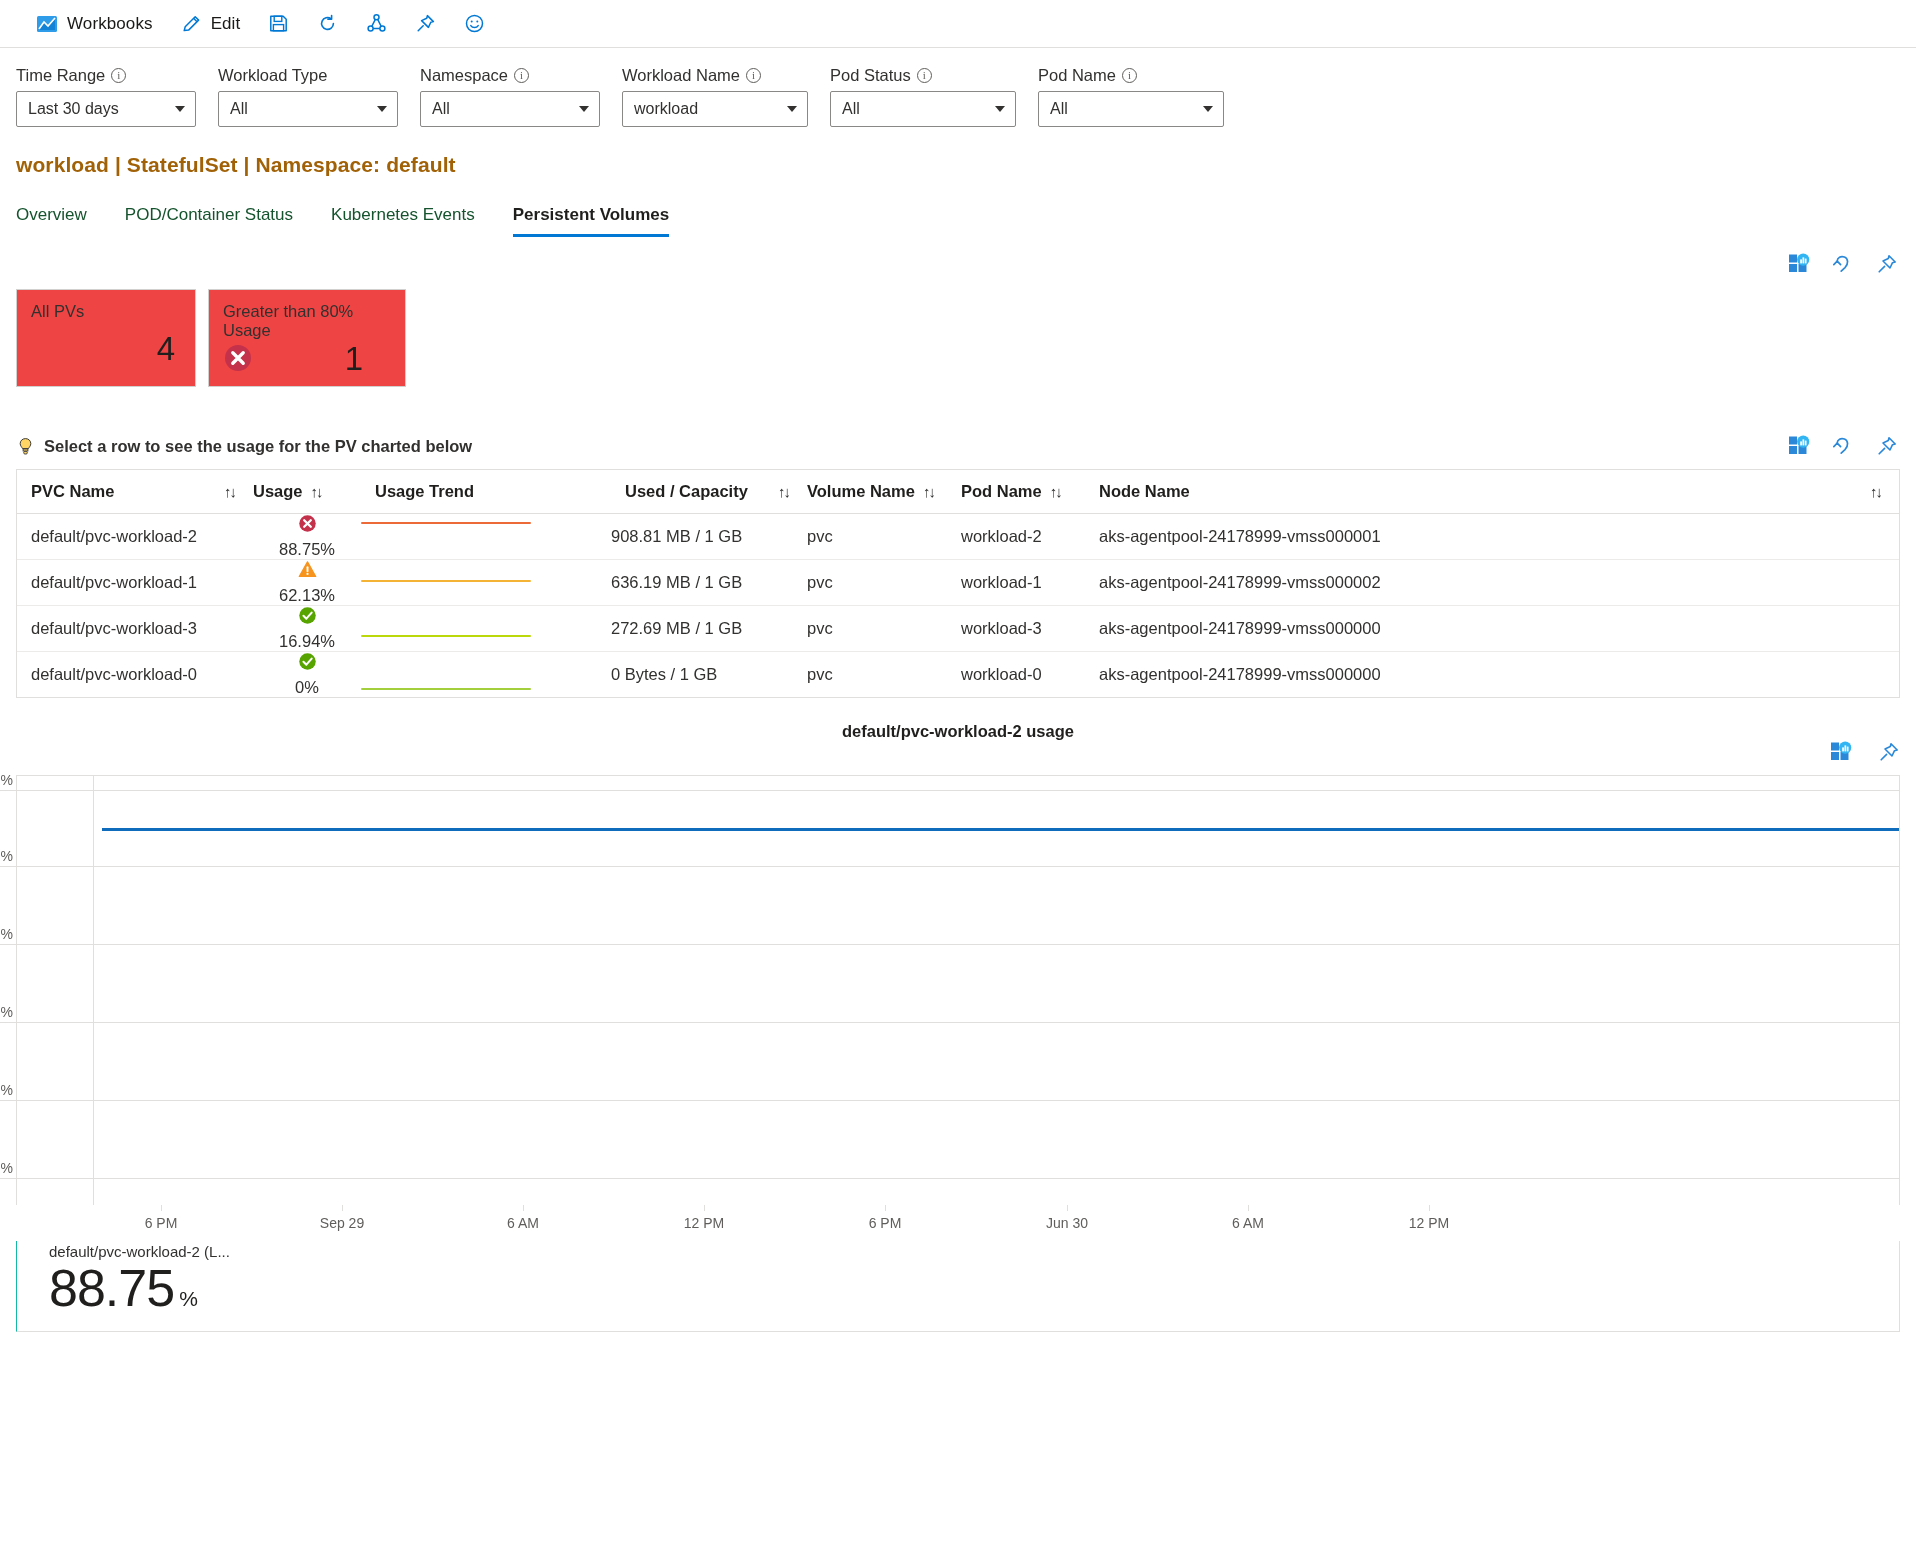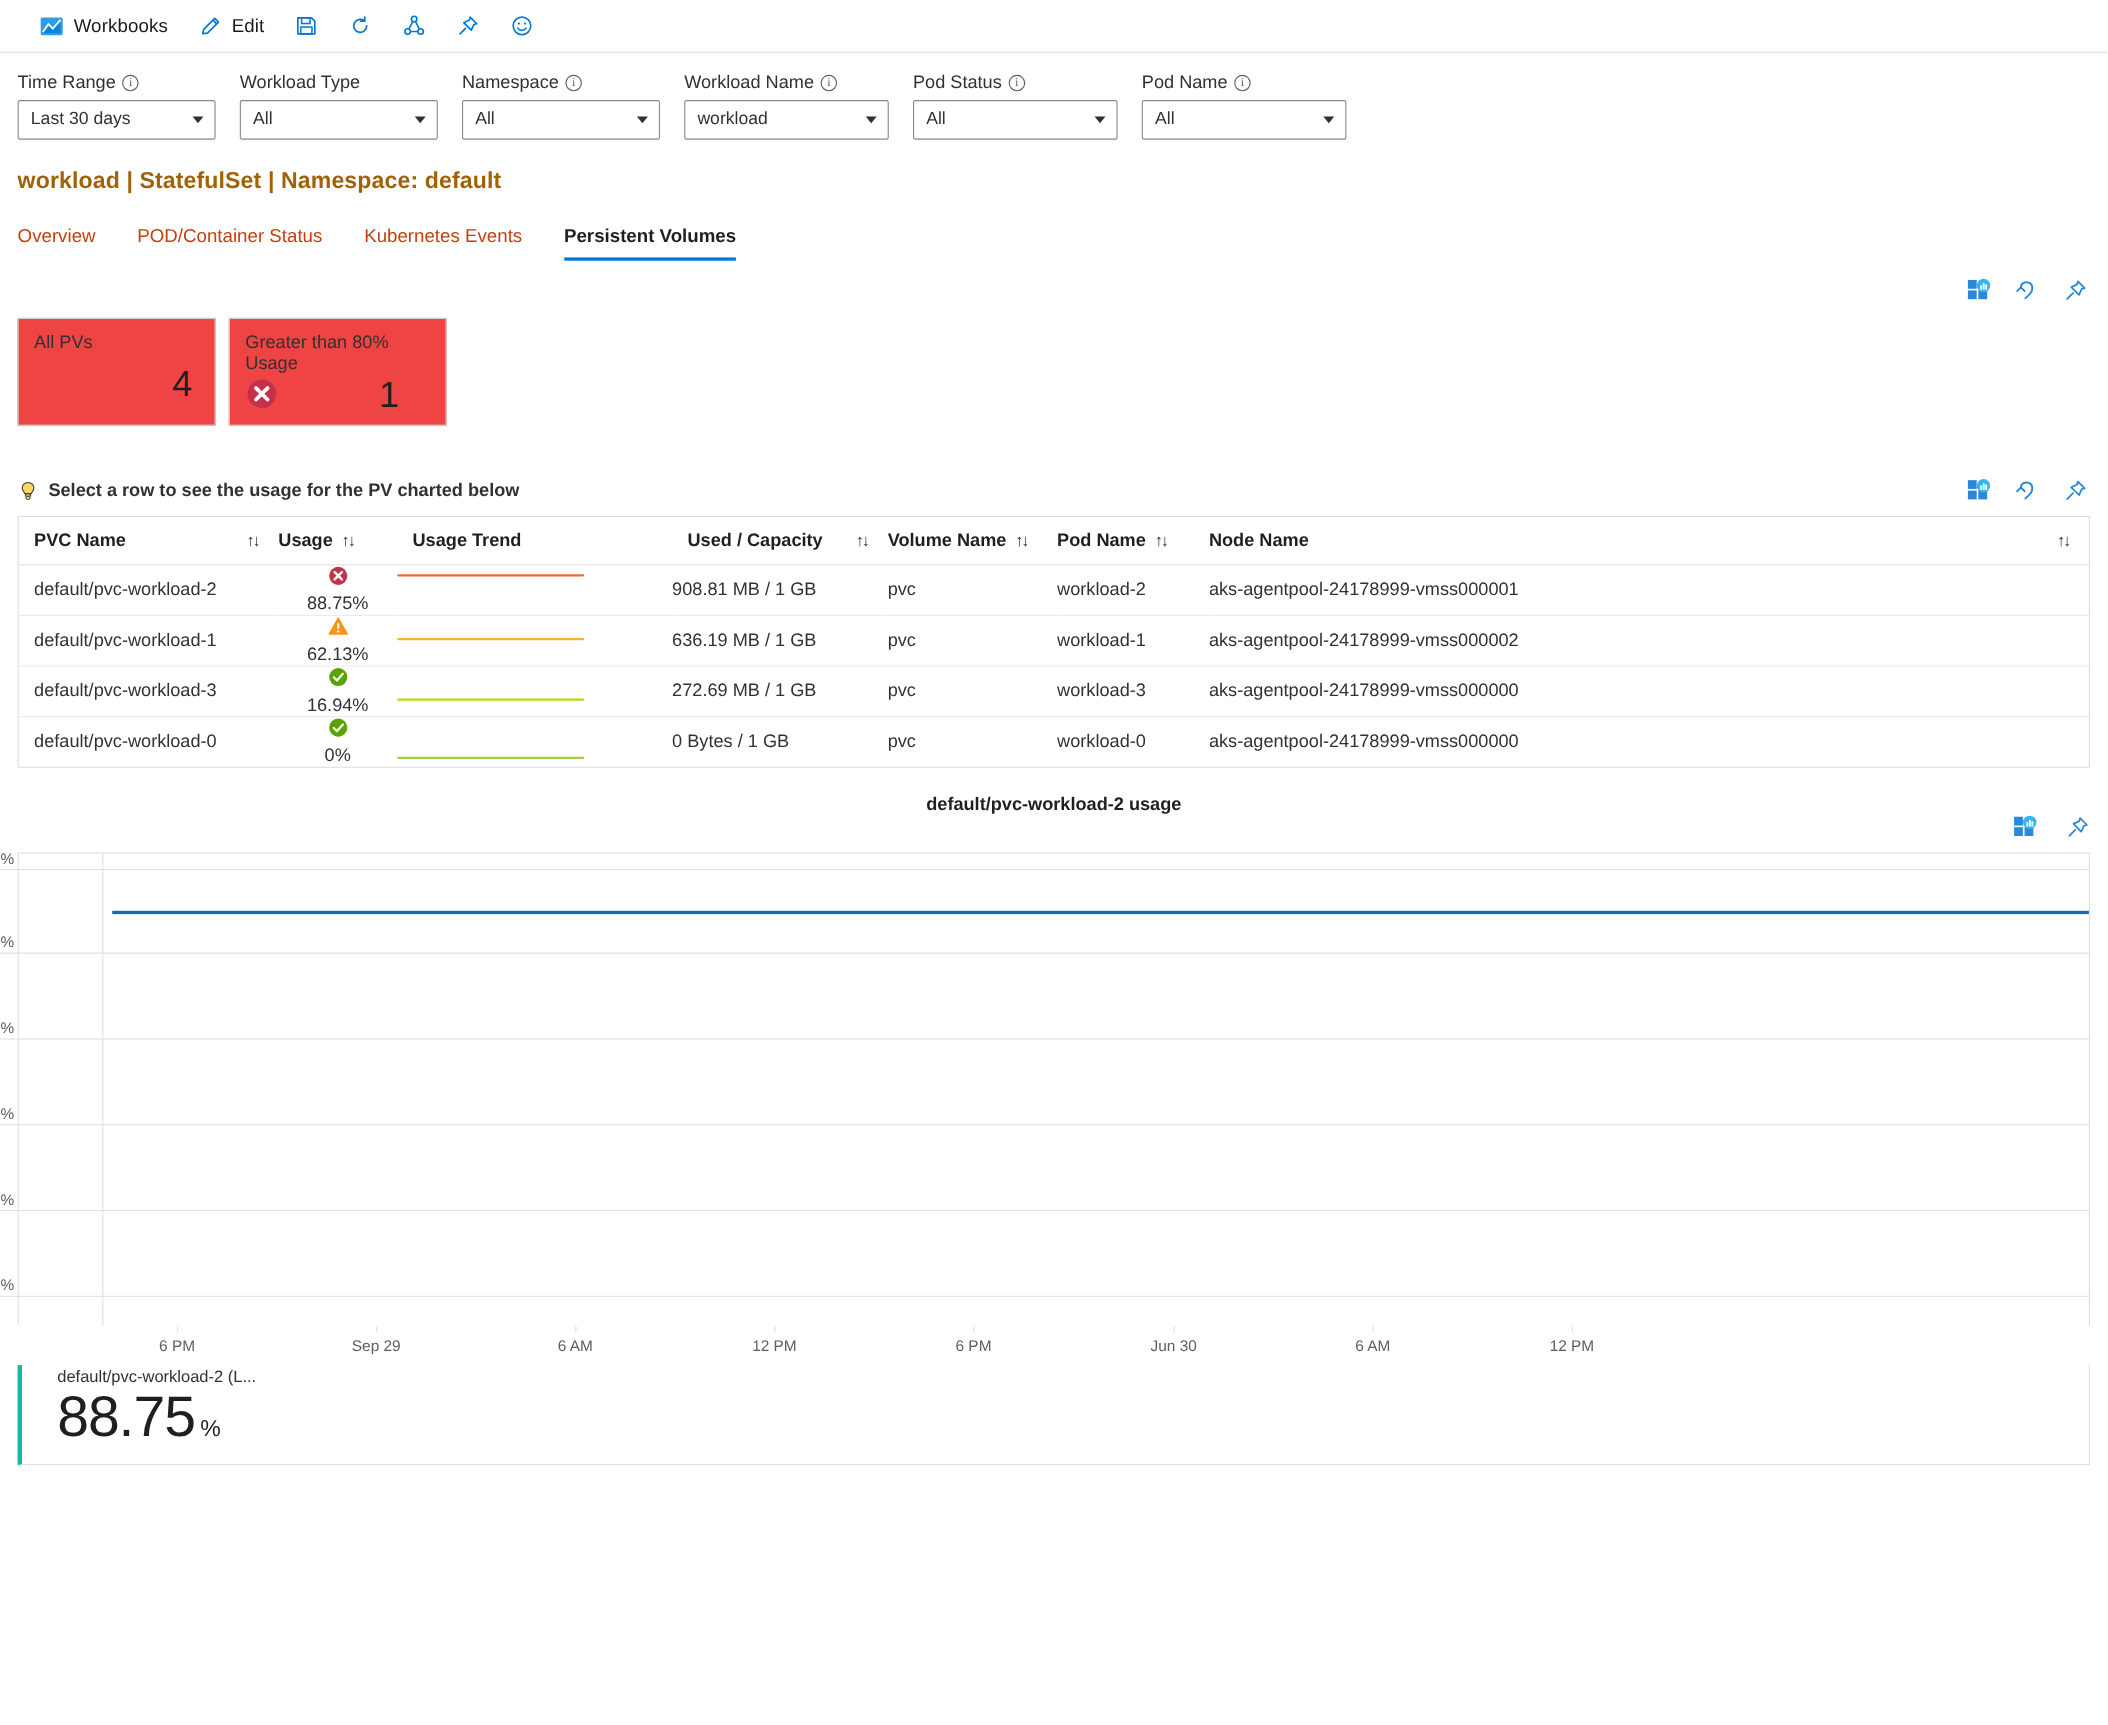--- a/index.html
+++ b/index.html
@@ -86,21 +86,21 @@
 
   
   .tabs {
     display: flex;
     padding: 22px 0 0 16px;
     gap: 0;
     border-bottom: none;
   }
   .tab {
     font-size: 17px;
-    color: #c2410c;
+    color: #14532d;
     padding: 6px 0 12px 0;
     margin-right: 38px;
     cursor: pointer;
     position: relative;
     white-space: nowrap;
   }
   .tab.active { font-weight: 700; color: #201f1e; text-align: center; }
   .tab.active::after {
     content: "";
     position: absolute;
@@ -264,21 +264,21 @@
   }
 
   
   .bigval {
     margin: 0 16px 0 16px;
     display: flex;
     align-items: center;
     gap: 11px;
     padding: 2px 0 16px 14px;
     border-bottom: 1px solid #e1dfdd;
-    border-left: 4px solid #14b8a6;
+    border-left: 1px solid #14b8a6;
     border-right: 1px solid #e1dfdd;
   }
   .bigval-bar { width: 7px; background: #0f6cbd; flex: none; }
   .bigval-txt { display: flex; flex-direction: column; }
   .bigval-caption { font-size: 15px; color: #323130; margin-bottom: 1px; }
   .bigval-num {
     font-size: 52px; line-height: 1.04;
     color: #201f1e; font-weight: 400;
     letter-spacing: -1px;
   }

